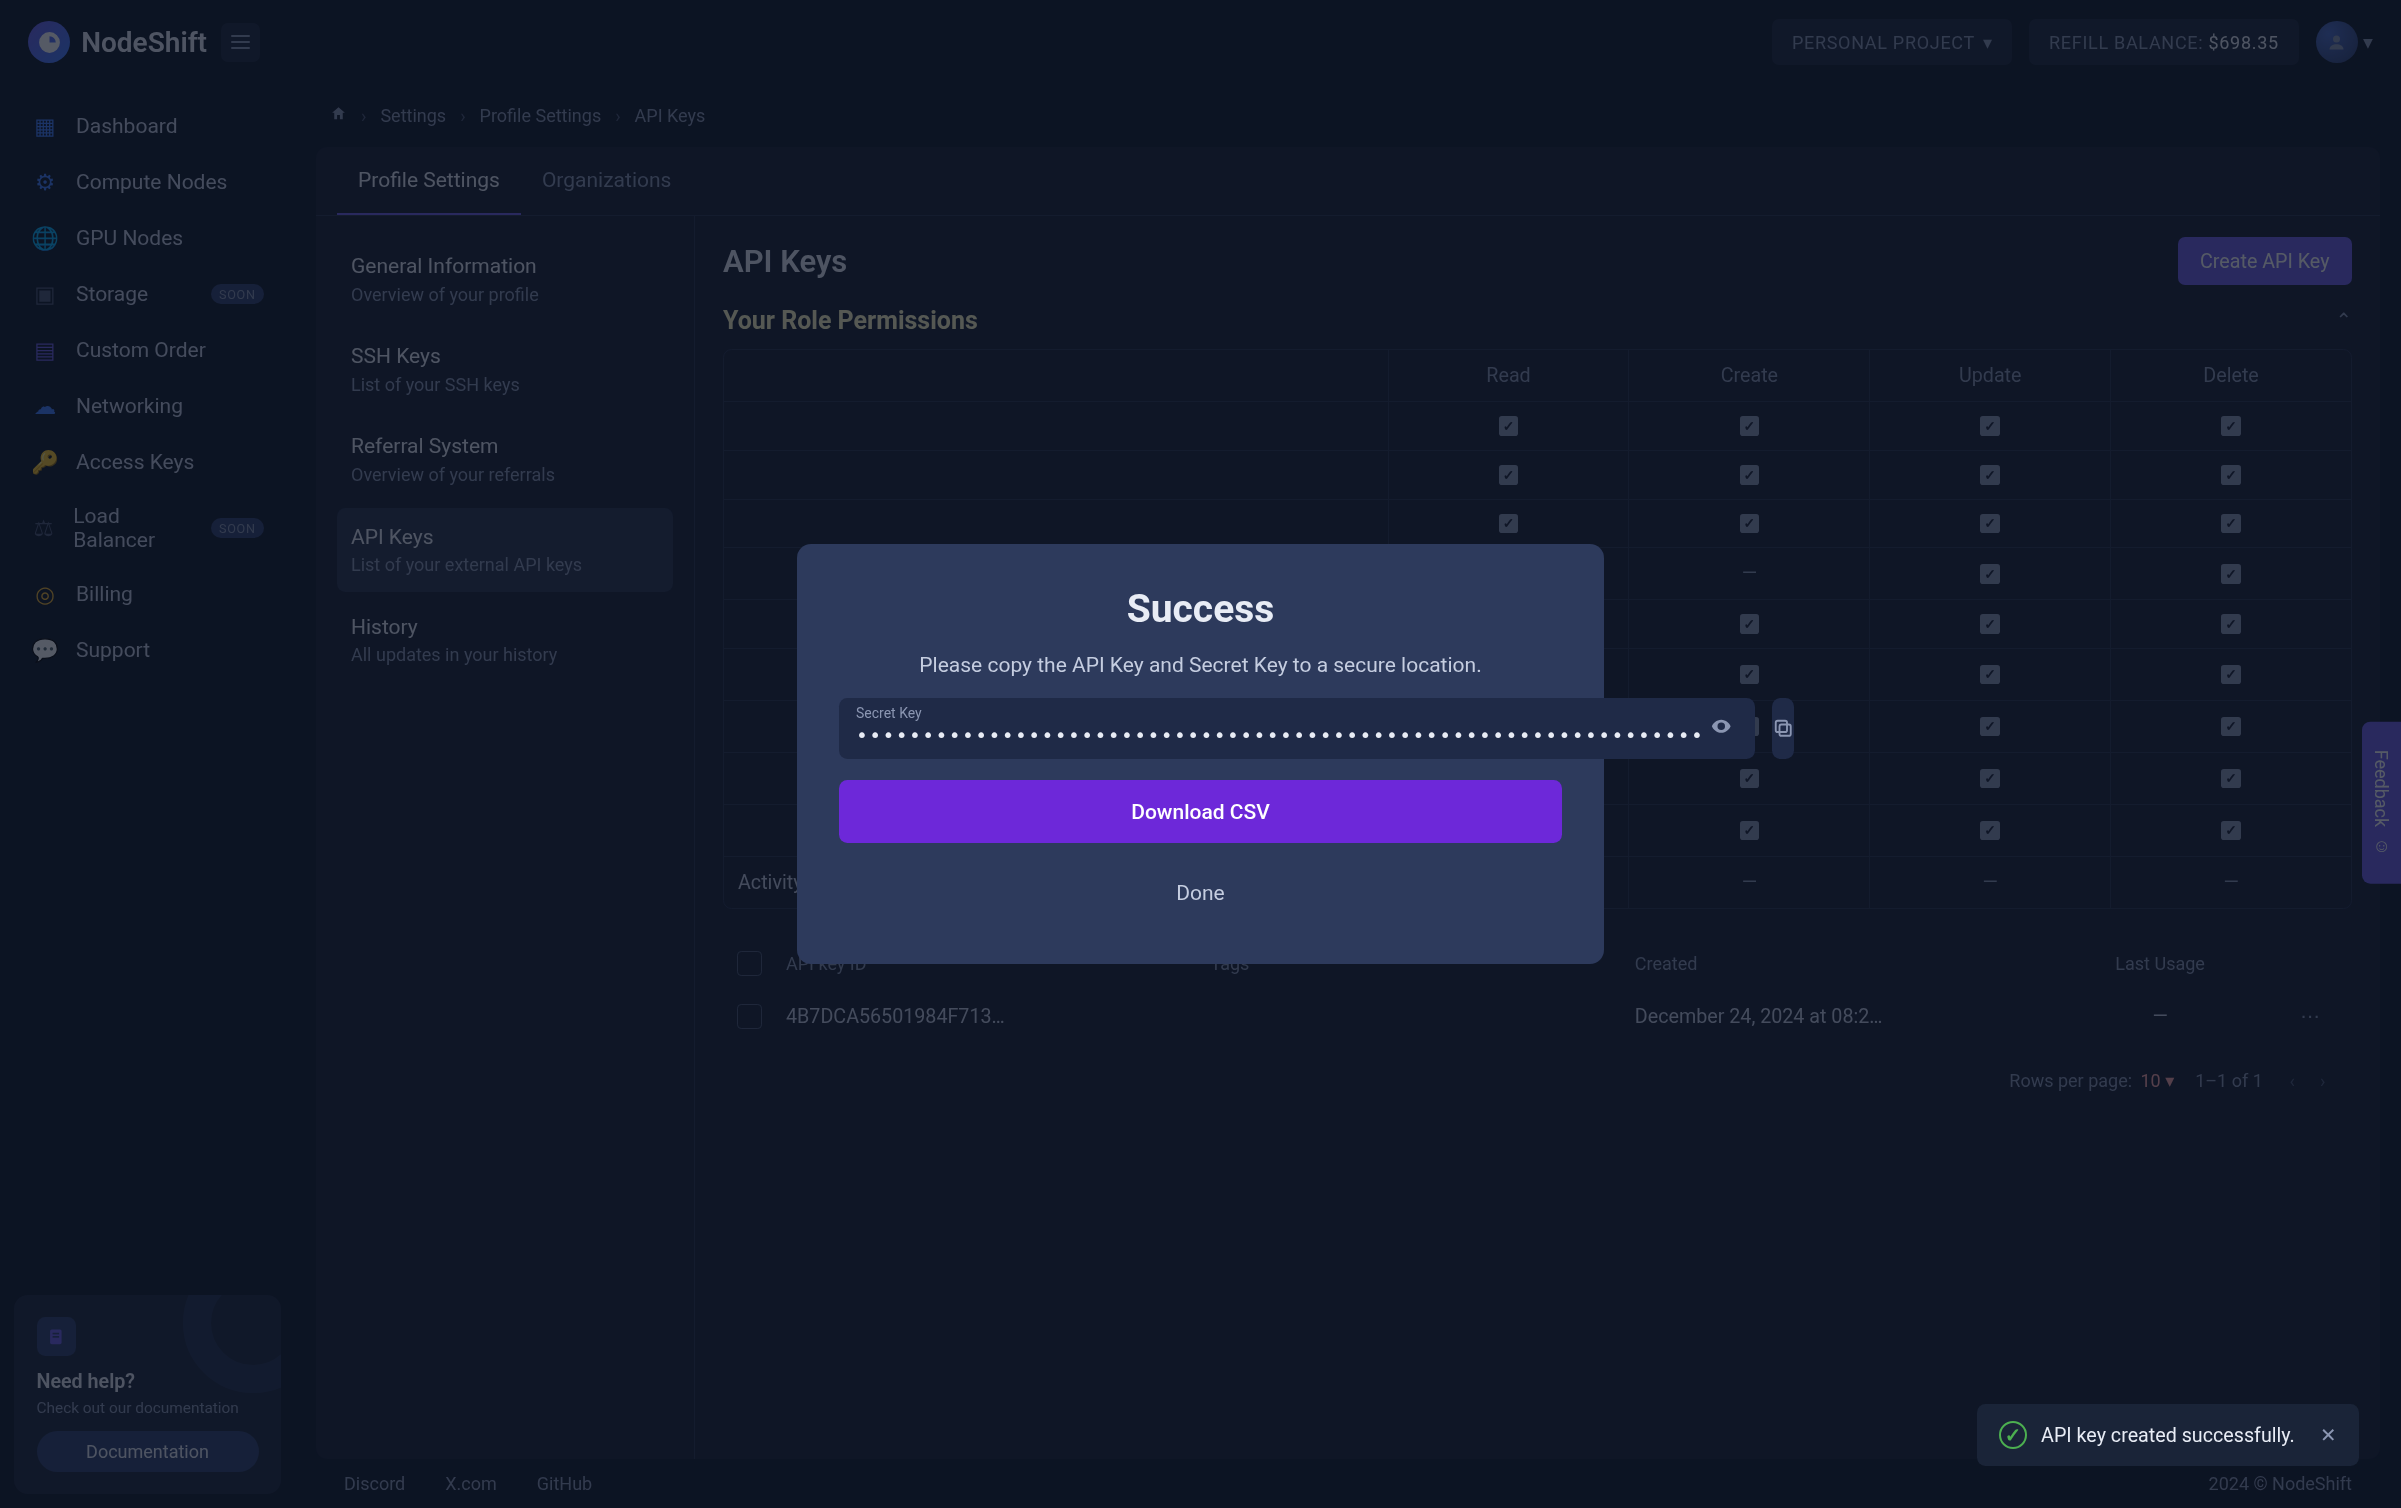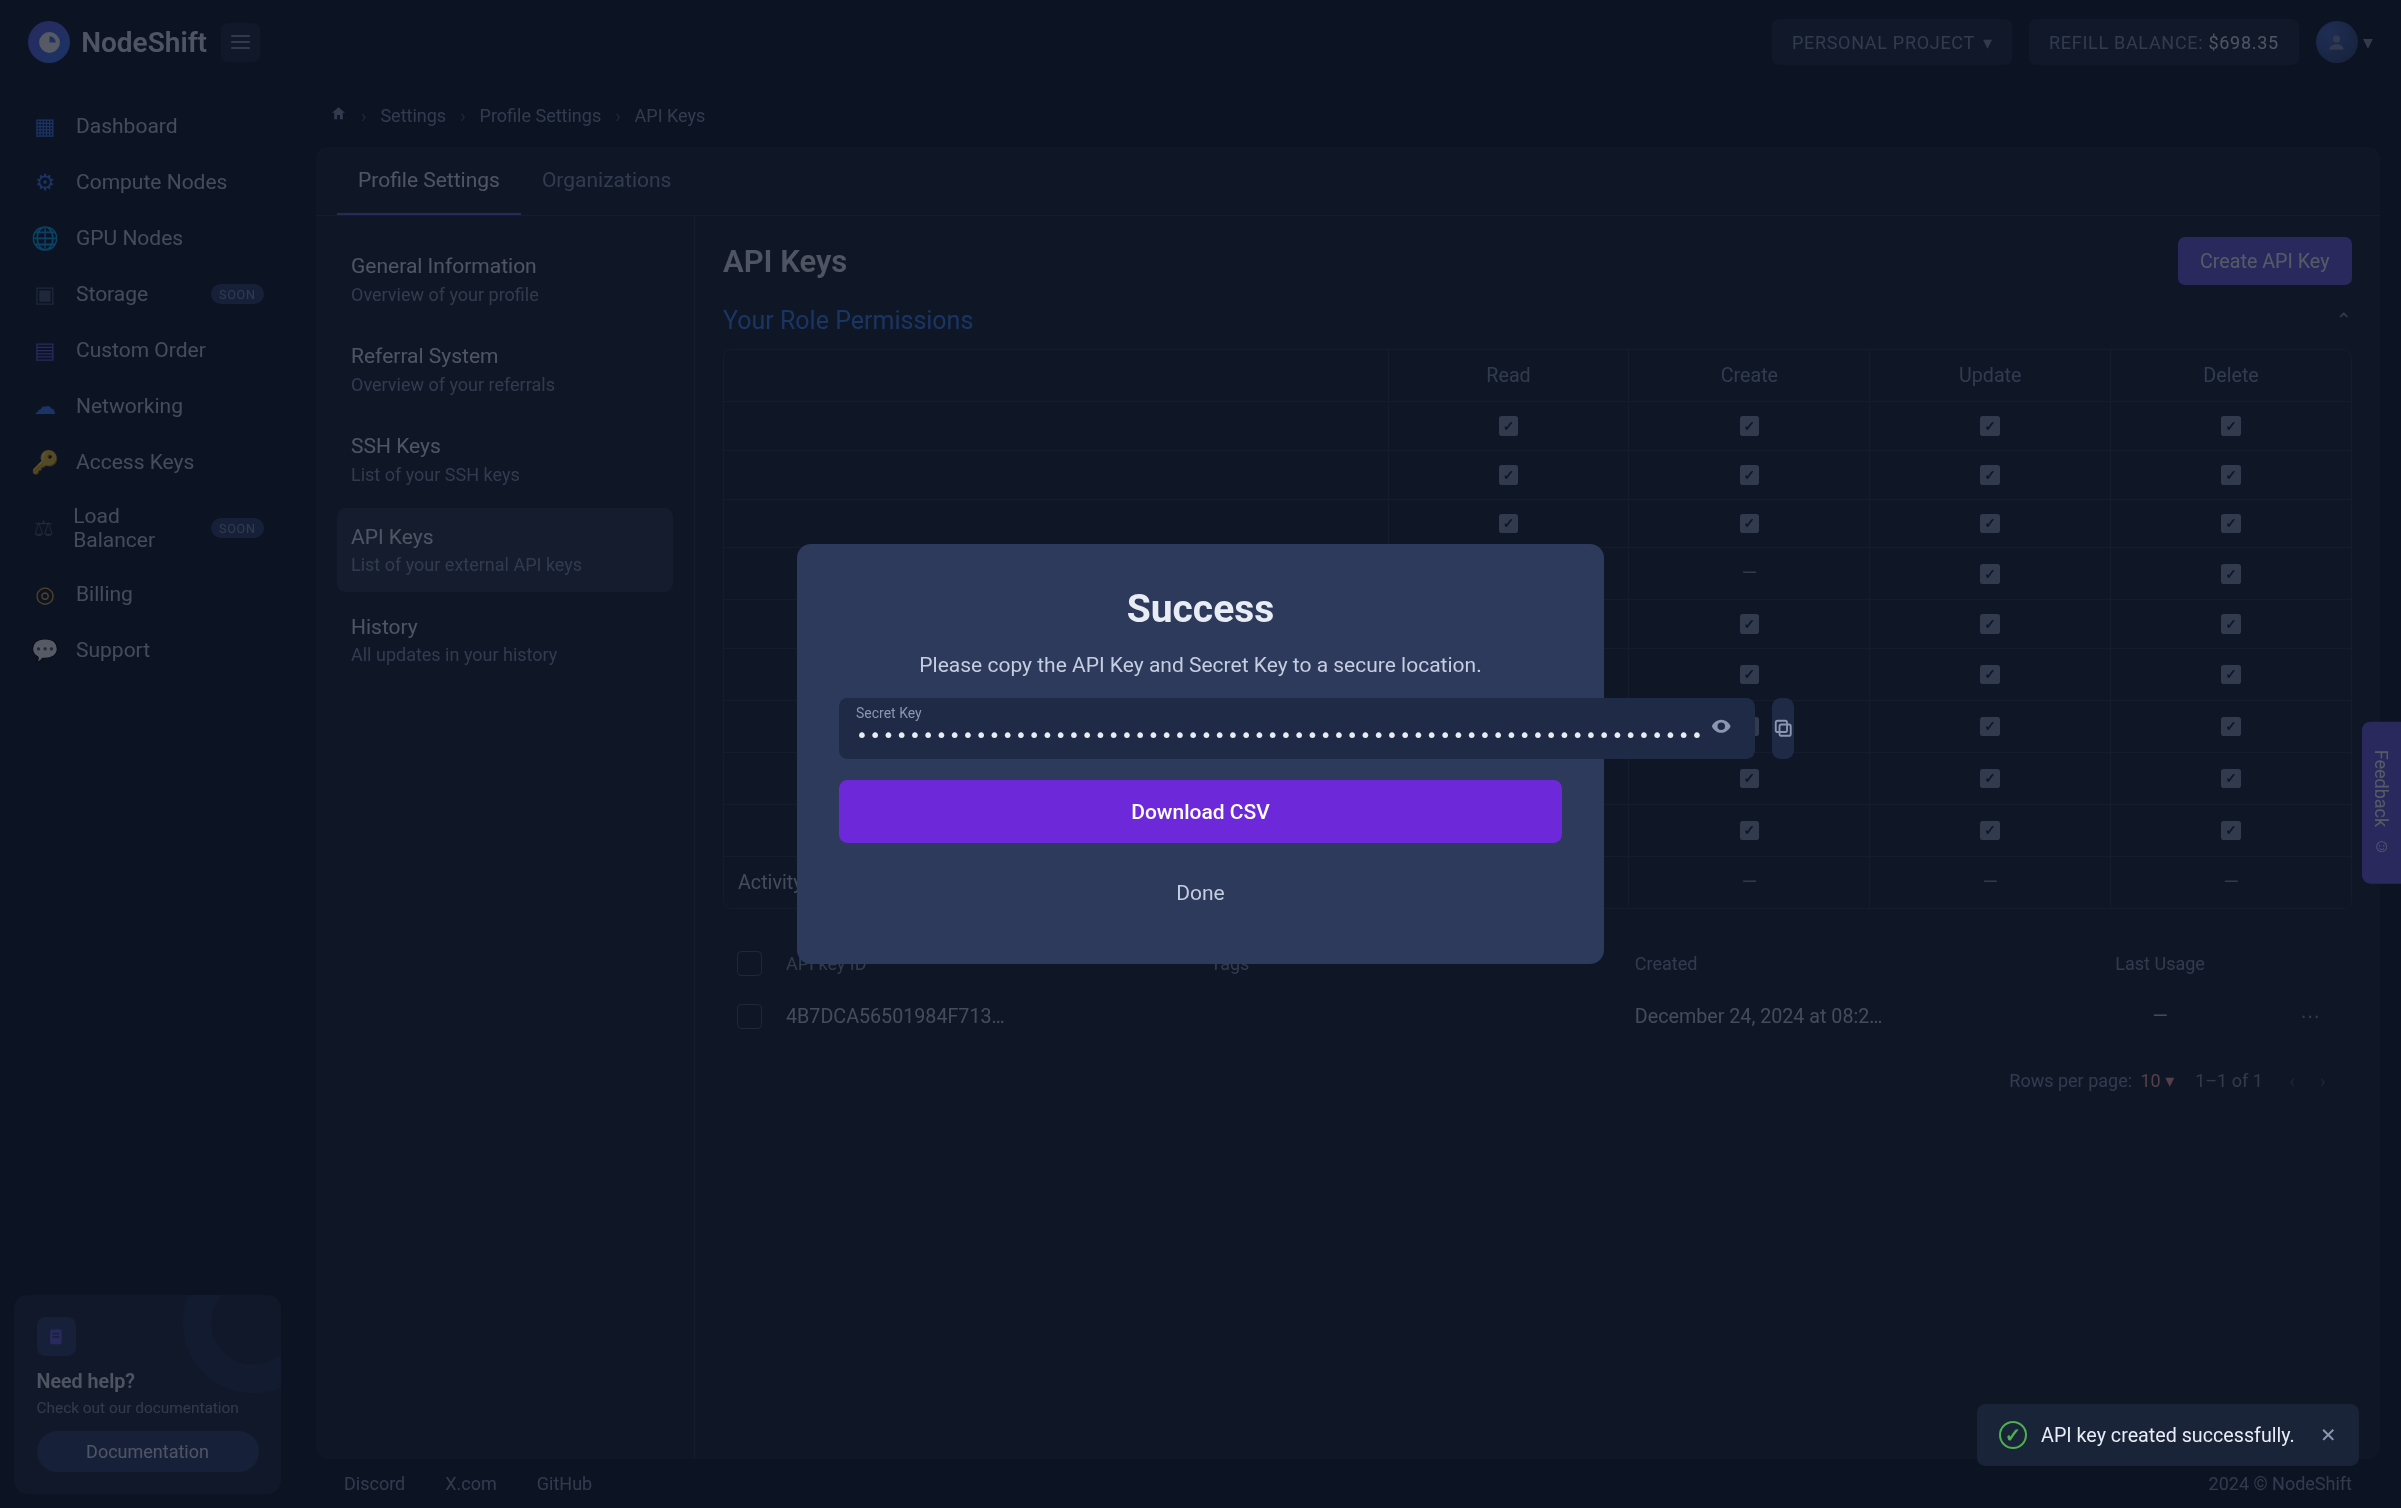--- a/index.html
+++ b/index.html
@@ -39,21 +39,21 @@
 .subnav{width:379px;padding:21px;border-right:0.7px solid #252f48}
 .subnav-item{padding:17px 14px;border-radius:8.4px;cursor:pointer;margin-bottom:5.6px}
 .subnav-item.active{background:#252f48}
 .subnav-title{color:#e8ecf5;font-size:21px;margin-bottom:5.6px}
 .subnav-sub{color:#8b96b2;font-size:18px}
 .page{flex:1;padding:21px 28px;overflow:auto}
 .page-head{display:flex;justify-content:space-between;align-items:center;margin-bottom:21px}
 .page-title{font-size:31px;color:#e8ecf5;font-weight:600}
 .create-btn{background:#6b5ce7;color:#fff;padding:12.6px 22.5px;border-radius:7px;cursor:pointer;font-size:19.7px}
 .perm-head{display:flex;justify-content:space-between;align-items:center;margin-bottom:14px}
-.perm-title{font-size:25px;color:#3b82f6;font-weight:400}
+.perm-title{font-size:25px;color:#fef9c3;font-weight:700}
 .perm-table{width:100%;border:0.7px solid #252f48;border-radius:8.4px;overflow:hidden}
 .perm-row{display:flex;border-bottom:0.7px solid #252f48}
 .perm-row:last-child{border-bottom:none}
 .perm-cell{flex:1;padding:14px;text-align:center;border-right:0.7px solid #252f48;display:flex;align-items:center;justify-content:center;color:#8b96b2}
 .perm-cell:last-child{border-right:none}
 .perm-cell.name{flex:3;justify-content:flex-start;color:#c5cde0}
 .perm-header .perm-cell{color:#8b96b2;font-weight:400}
 .check{width:19.7px;height:19.7px;background:#8b96b2;border-radius:2.8px;display:flex;align-items:center;justify-content:center;color:#141b2e;font-size:14px;font-weight:bold}
 .dash{color:#8b96b2;font-size:19.7px}
 .keys-table{margin-top:28px}
@@ -217,26 +217,26 @@
           <div class="tab active">Profile Settings</div>
           <div class="tab">Organizations</div>
         </div>
         <div class="panel">
           <div class="subnav" id="subnav">
               <div class="subnav-item">
                 <div class="subnav-title">General Information</div>
                 <div class="subnav-sub">Overview of your profile</div>
               </div>
               <div class="subnav-item">
+                <div class="subnav-title">SSH Keys</div>
+                <div class="subnav-sub">List of your SSH keys</div>
+              </div>
+              <div class="subnav-item">
                 <div class="subnav-title">Referral System</div>
                 <div class="subnav-sub">Overview of your referrals</div>
-              </div>
-              <div class="subnav-item">
-                <div class="subnav-title">SSH Keys</div>
-                <div class="subnav-sub">List of your SSH keys</div>
               </div>
               <div class="subnav-item active">
                 <div class="subnav-title">API Keys</div>
                 <div class="subnav-sub">List of your external API keys</div>
               </div>
               <div class="subnav-item">
                 <div class="subnav-title">History</div>
                 <div class="subnav-sub">All updates in your history</div>
               </div>
             </div>

